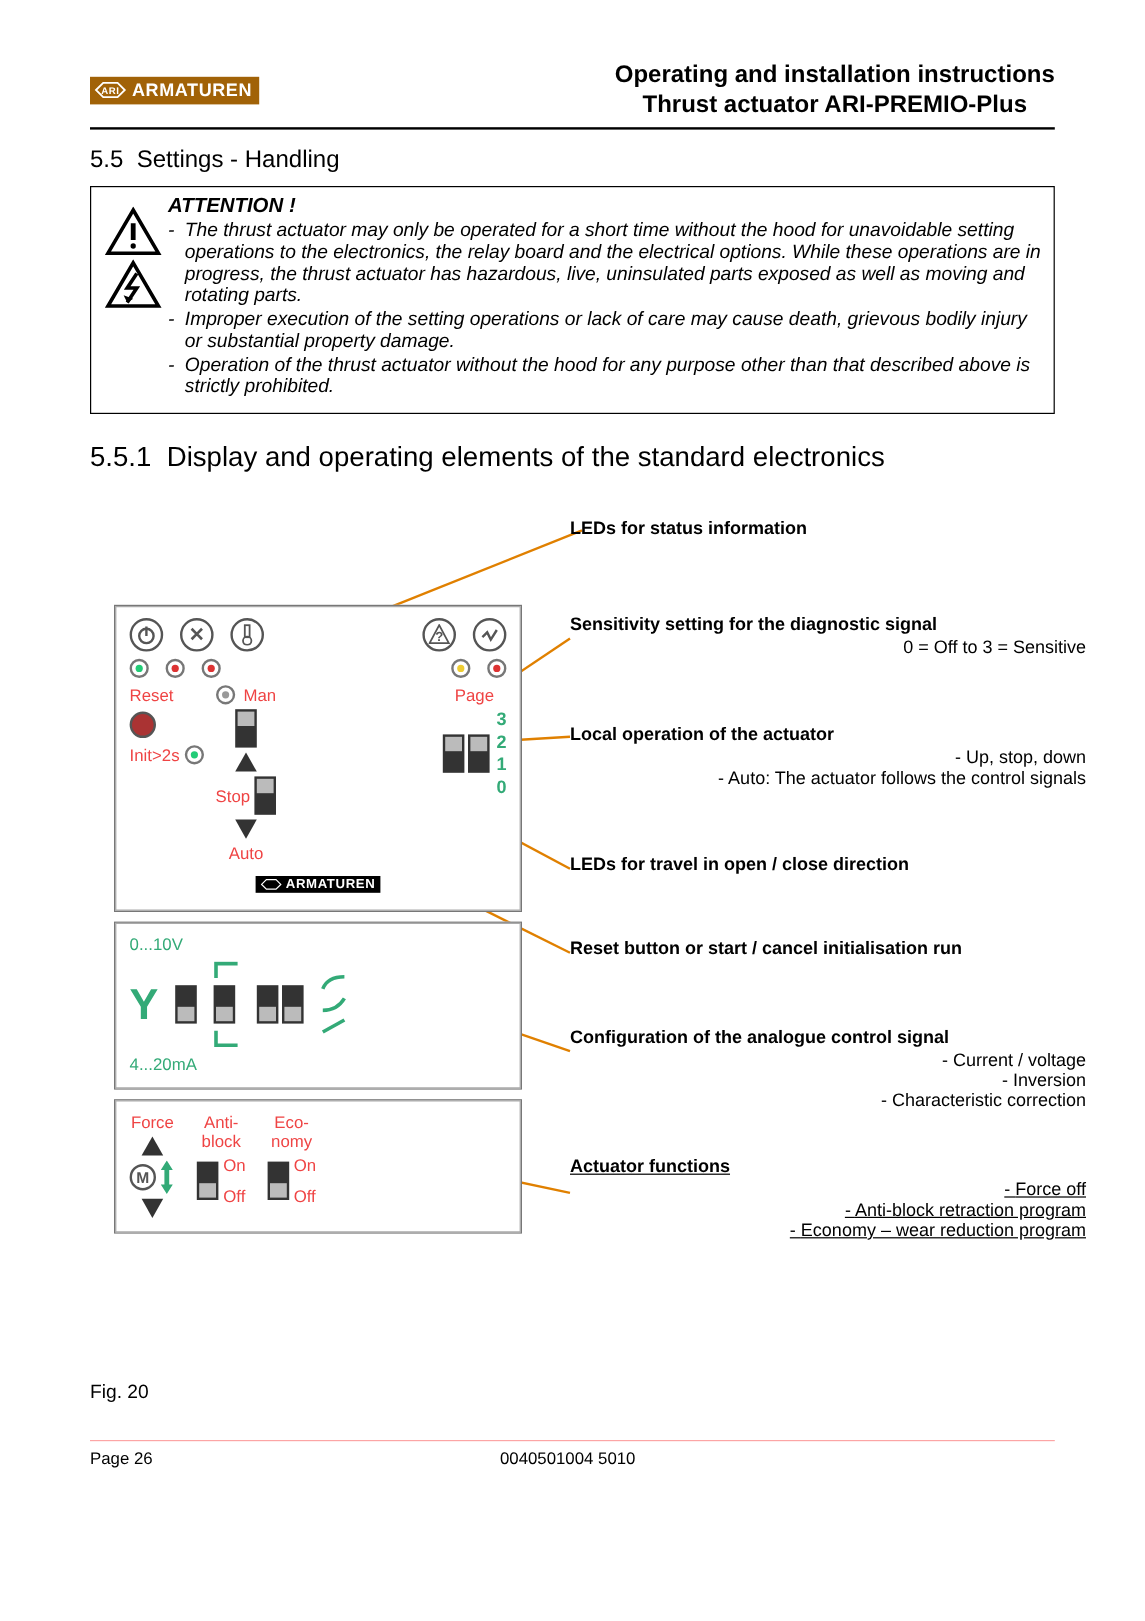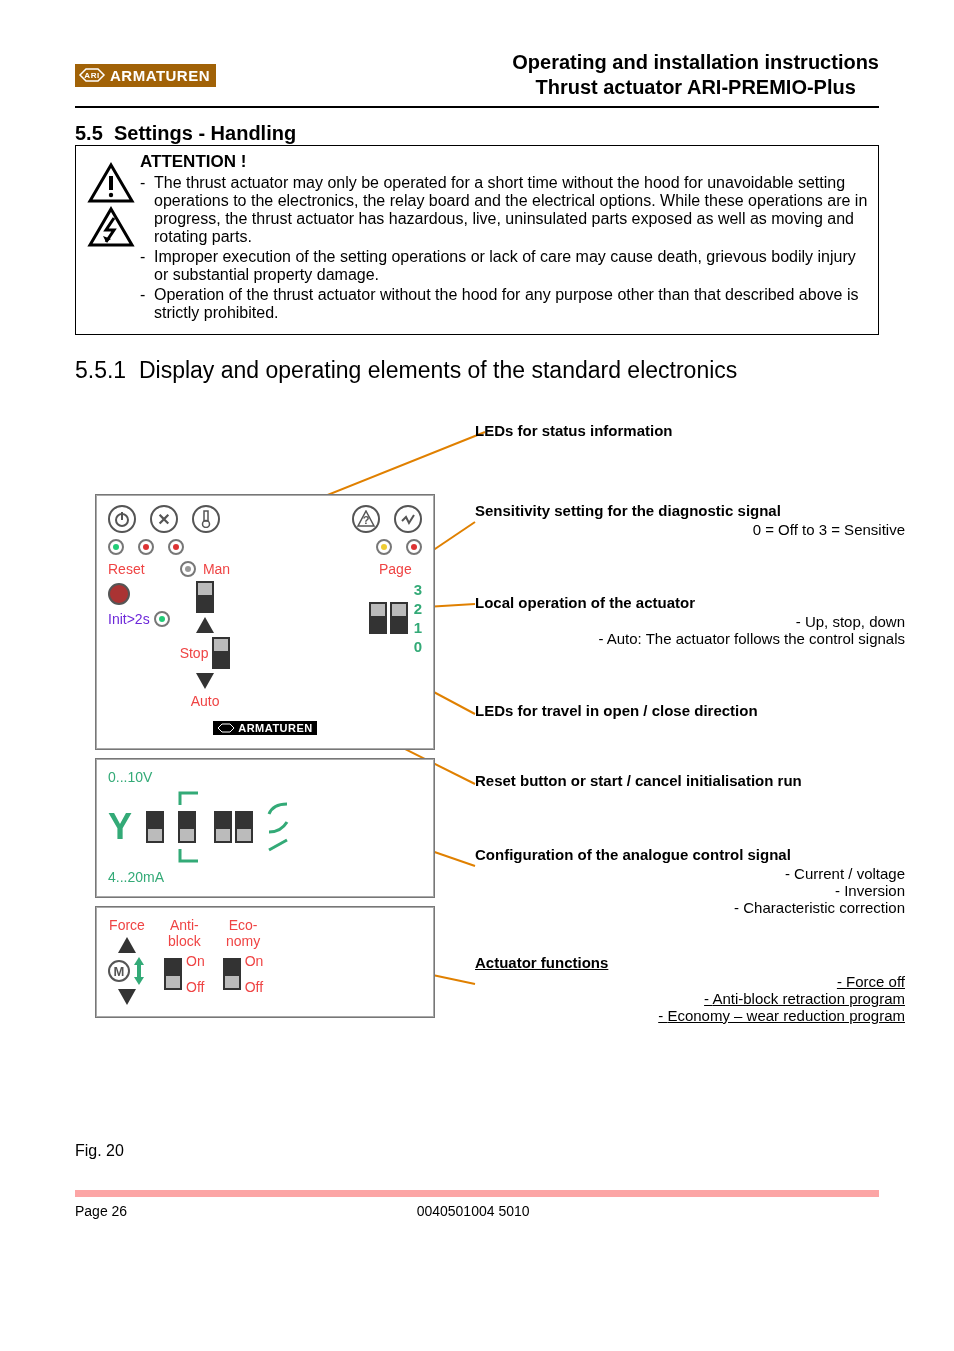--- a/index.html
+++ b/index.html
@@ -41,39 +41,41 @@
     font-weight: bold;
     font-size: 20px;
     line-height: 1.25;
   }
   hr.top-rule {
     border: none;
     border-top: 2px solid #000;
     margin: 6px 0 14px 0;
   }
   .section-heading {
-    font-weight: bold;
+    font-weight: normal;
     font-size: 20px;
+    margin-bottom: 10px;
   }
   .attention-box {
     border: 1px solid #000;
     display: flex;
     padding: 6px 10px 10px 6px;
   }
   .attention-icons {
     width: 58px;
     display: flex;
     flex-direction: column;
     align-items: center;
     gap: 2px;
     padding-top: 10px;
   }
   .attention-body {
     flex: 1;
     font-size: 16px;
+    font-style: italic;
   }
   .attention-title {
     font-weight: bold;
     font-size: 17px;
     margin-bottom: 2px;
   }
   .bullet {
     display: flex;
     margin-bottom: 2px;
   }
@@ -142,21 +144,21 @@
   }
   .callout .title { font-weight: bold; }
   .callout .body { margin-top: 2px; text-align: right; }
 
   .pointer {
     position: absolute;
     pointer-events: none;
   }
 
   .footer {
-    border-top: 7px solid #fca5a5;
+    border-top: 1px solid #fca5a5;
     margin-top: 30px;
     padding-top: 6px;
     display: flex;
     justify-content: space-between;
     font-size: 14px;
   }
   .fig-label { font-size: 16px; margin-top: 8px; }
 
   .small-logo-strip {
     background:#000; color:#fff; font-size:11px; font-weight:bold;
@@ -289,21 +291,21 @@
             </div>
           <div class="led">
               <div class="dot" style="background:#d33;"></div>
             </div>
         </div>
         <div style="display:flex; align-items:flex-start; gap:10px;">
           <div style="display:flex; flex-direction:column; gap:6px;">
             <span class="lbl">Reset</span>
             <div style="width:22px;height:22px;border-radius:50%;background:#a33;border:2px solid #555;"></div>
             <div style="display:flex;align-items:center;gap:4px;">
-              <span class="lbl" style="color:#6d28d9;">Init&gt;2s</span>
+              <span class="lbl" style="color:#ef4444;">Init&gt;2s</span>
               <div class="led">
                   <div class="dot" style="background:#2c7;"></div>
                 </div>
             </div>
           </div>
           <div style="display:flex; flex-direction:column; align-items:center; gap:4px;">
             <div style="display:flex;align-items:center;gap:7px;">
               <div class="led">
                   <div class="dot" style="background:#999;"></div>
                 </div>

